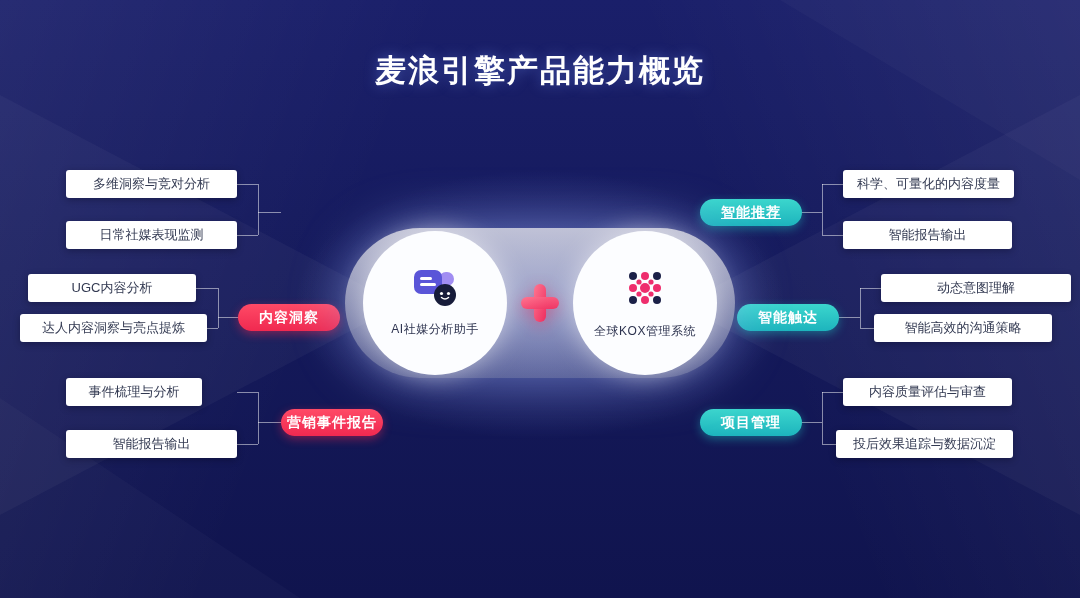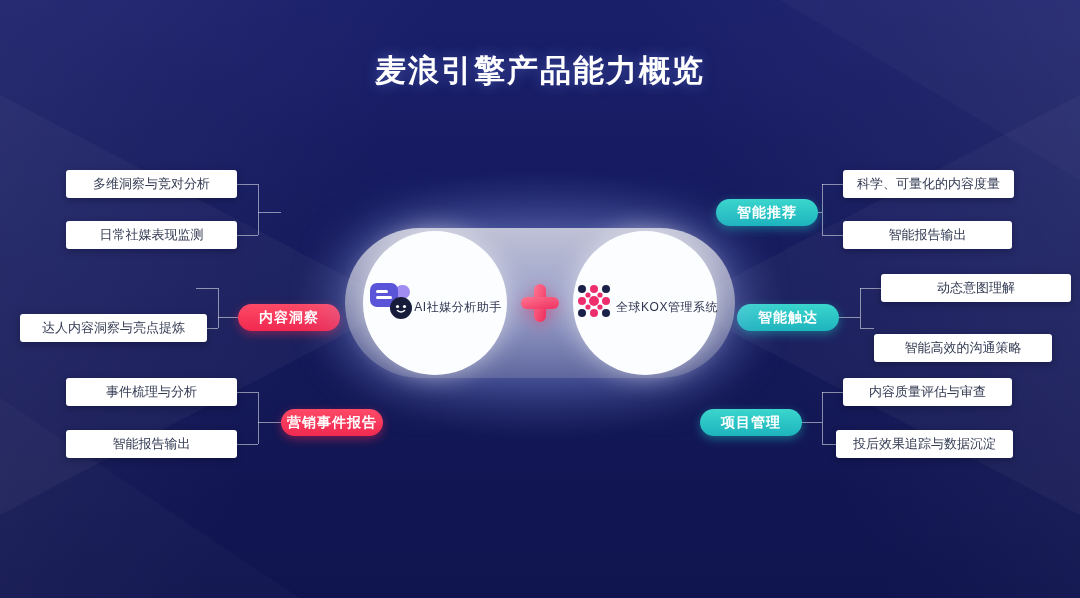--- a/index.html
+++ b/index.html
@@ -45,21 +45,21 @@
   .line.v { width:1px; }
 
   .capsule {
     position:absolute; left:345px; top:228px; width:390px; height:150px; border-radius:75px;
     background:linear-gradient(180deg, rgba(255,255,255,0.70) 0%, rgba(205,215,245,0.32) 100%);
     box-shadow:0 0 55px rgba(160,180,255,0.45);
   }
   .node {
     position:absolute; width:144px; height:144px; border-radius:50%;
     background:#fcfdff; box-shadow:0 0 26px rgba(255,255,255,0.55);
-    display:flex; flex-direction:row; align-items:center; justify-content:center;text-align:right;
+    display:flex; flex-direction:column; align-items:center; justify-content:center;text-align:right;
   }
   .node-label { margin-top:9px; font-size:12px; color:#2e3450; letter-spacing:0.5px; white-space:nowrap; }
   .plus-wrap { position:absolute; left:518px; top:281px; width:44px; height:44px; filter:drop-shadow(0 4px 8px rgba(230,40,90,0.45)); }
 </style>
 </head>
 <body>
 
 <div class="stage">
 
   <div class="beamA"></div>
@@ -97,35 +97,36 @@
   <div class="line v" style="left:860px;top:288px;height:40px;"></div>
   <div class="line h" style="left:839px;top:317px;width:21px;"></div>
 
   <div class="line h" style="left:822px;top:392px;width:21px;"></div>
   <div class="line h" style="left:822px;top:444px;width:14px;"></div>
   <div class="line v" style="left:822px;top:392px;height:52px;"></div>
   <div class="line h" style="left:801px;top:422px;width:21px;"></div>
 
   <div class="box" style="left:66px;top:170px;width:171px;">多维洞察与竞对分析</div>
   <div class="box" style="left:66px;top:221px;width:171px;">日常社媒表现监测</div>
+  <div class="box" style="left:28px;top:274px;width:168px;">UGC内容分析</div>
   <div class="box" style="left:20px;top:314px;width:187px;text-align:right;">达人内容洞察与亮点提炼</div>
-  <div class="box" style="left:66px;top:378px;width:171px;">事件梳理与分析</div>
+  <div class="box" style="left:66px;top:378px;width:136px;">事件梳理与分析</div>
   <div class="box" style="left:66px;top:430px;width:171px;">智能报告输出</div>
 
   <div class="pill red" style="left:238px;top:304px;">内容洞察</div>
   <div class="pill red" style="left:281px;top:409px;">营销事件报告</div>
 
-  <div class="pill teal" style="left:716px;top:199px;">智能推荐</div>
+  <div class="pill teal" style="left:700px;top:199px;text-decoration:underline;">智能推荐</div>
   <div class="pill teal" style="left:737px;top:304px;">智能触达</div>
   <div class="pill teal" style="left:700px;top:409px;">项目管理</div>
 
   <div class="box" style="left:843px;top:170px;width:171px;">科学、可量化的内容度量</div>
   <div class="box" style="left:843px;top:221px;width:169px;">智能报告输出</div>
   <div class="box" style="left:881px;top:274px;width:190px;">动态意图理解</div>
-  <div class="box" style="left:874px;top:314px;width:178px;margin-top:20px;">智能高效的沟通策略</div>
+  <div class="box" style="left:874px;top:314px;width:178px;">智能高效的沟通策略</div>
   <div class="box" style="left:843px;top:378px;width:169px;">内容质量评估与审查</div>
   <div class="box" style="left:836px;top:430px;width:177px;">投后效果追踪与数据沉淀</div>
 
   <div class="capsule"></div>
 
   <div class="node" style="left:363px;top:231px;">
     <span>
       <svg width="46" height="40" viewBox="0 0 46 40">
         <rect x="27" y="4" width="15" height="14" rx="7" fill="#a18df2"></rect>
         <rect x="2" y="2" width="28" height="24" rx="7" fill="#5a55d8"></rect>

